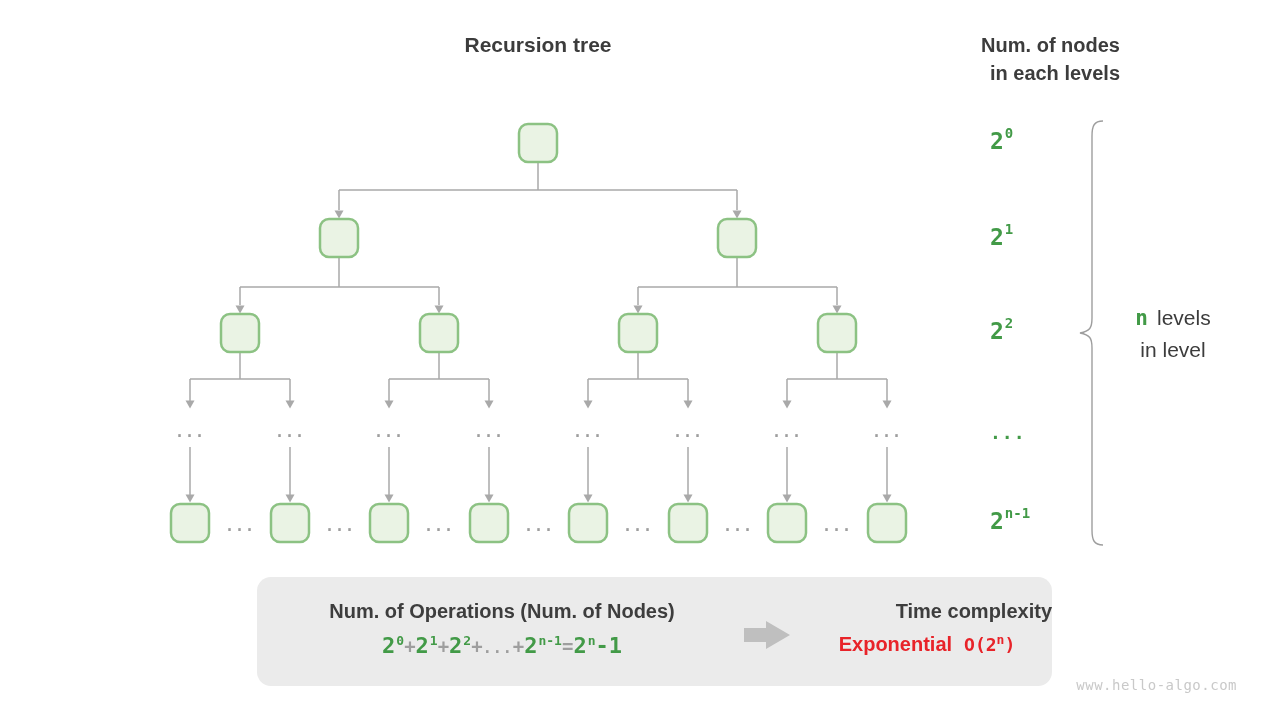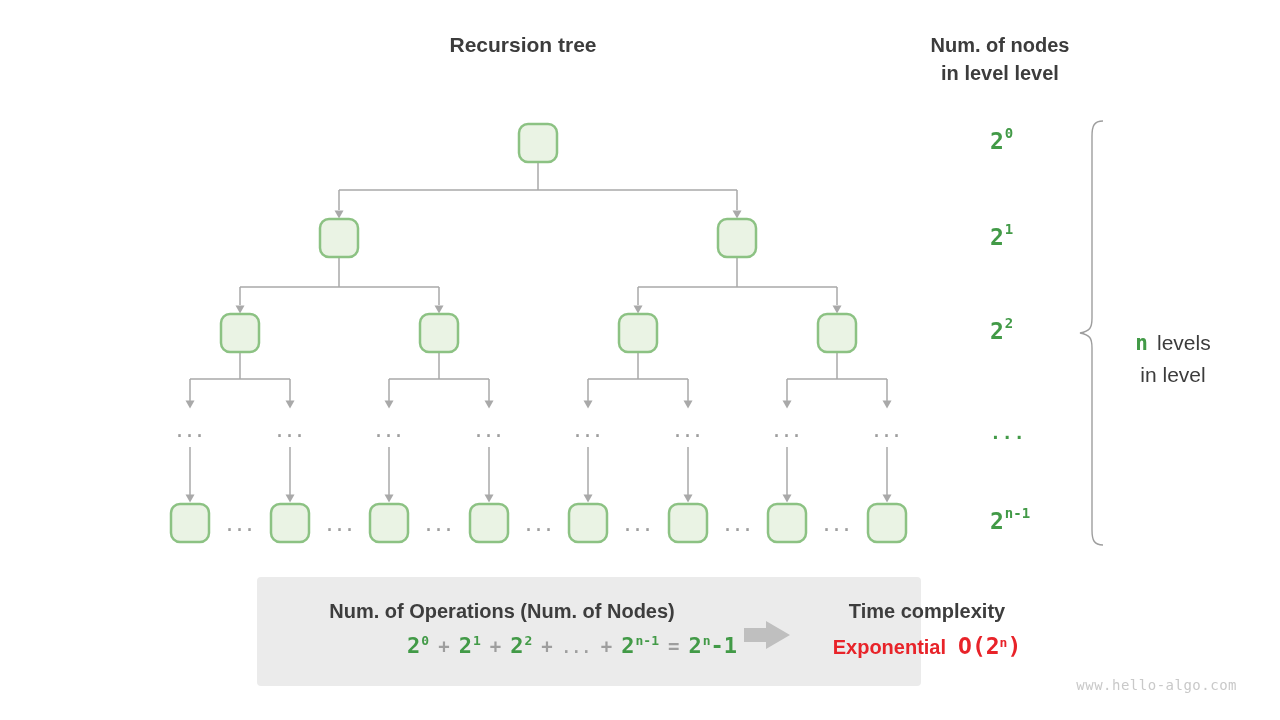--- a/index.html
+++ b/index.html
@@ -3,71 +3,71 @@
 <meta charset="utf-8">
 <style>
   html,body{margin:0;padding:0;background:#ffffff;}
   #canvas{position:relative;width:1280px;height:720px;background:#ffffff;overflow:hidden;
           font-family:"Liberation Sans",sans-serif;color:#3c3c3c;}
   .abs{position:absolute;}
   .green{color:#429a47;}
   .red{color:#e82329;margin-top:19px;}
 
   
-  .title-block{left:223px;top:26px;width:600px;text-align:center;line-height:37px;}
+  .title-block{left:238px;top:26px;width:600px;text-align:center;line-height:37px;}
   .title-line1{font-size:21px;font-weight:bold;}
   .title-line2{font-size:21px;}
-  .right-header{left:880px;top:31px;width:240px;text-align:center;line-height:28px;
+  .right-header{left:880px;top:31px;width:240px;text-align:right;line-height:28px;
                 font-size:20px;font-weight:bold;}
 
   
   .lvl{left:990px;height:28px;display:flex;align-items:center;white-space:nowrap;}
   .lbase{font-family:"DejaVu Sans Mono",monospace;font-weight:bold;font-size:23px;color:#429a47;}
   .lsup{font-family:"DejaVu Sans Mono",monospace;font-weight:bold;font-size:14px;color:#429a47;
         position:relative;top:-8px;margin-left:1px;}
 
   
   .tree-dots{width:34px;text-align:center;font-family:"DejaVu Sans Mono",monospace;
              font-weight:bold;font-size:15px;color:#9e9e9e;letter-spacing:1px;}
 
   
-  .brace-label{left:1106px;top:302px;width:134px;text-align:center;font-size:21px;line-height:31px;margin-top:25px;}
+  .brace-label{left:1106px;top:302px;width:134px;text-align:center;font-size:21px;line-height:31px;}
   .brace-n{font-family:"DejaVu Sans Mono",monospace;font-weight:bold;color:#429a47;margin-right:9px;}
 
   
-  .summary-box{left:257px;top:577px;width:664px;height:109px;background:#ebebeb;border-radius:4px;text-decoration:underline;}
+  .summary-box{left:257px;top:577px;width:795px;height:109px;background:#ebebeb;border-radius:14px;text-decoration:underline;}
   .ops-title{left:10px;top:23px;width:470px;text-align:center;font-size:20px;font-weight:bold;color:#3d3d3d;}
-  .formula-row{left:10px;top:56px;width:470px;display:flex;justify-content:flex-end;
-               align-items:baseline;gap:9px;white-space:nowrap;}
+  .formula-row{left:10px;top:56px;width:470px;display:flex;justify-content:center;
+               align-items:baseline;white-space:nowrap;}
   .mbase{font-family:"DejaVu Sans Mono",monospace;font-weight:bold;font-size:22px;}
   .msup{font-family:"DejaVu Sans Mono",monospace;font-weight:bold;font-size:13px;
         position:relative;top:-8px;margin-left:1px;}
   .mop{font-family:"DejaVu Sans Mono",monospace;font-weight:bold;font-size:19px;color:#9e9e9e;}
-  .time-title{left:545px;top:23px;width:250px;text-align:center;font-size:20px;font-weight:bold;color:#3d3d3d;}
+  .time-title{left:545px;top:23px;width:250px;text-align:right;font-size:20px;font-weight:bold;color:#3d3d3d;}
   .cx-row{left:545px;top:56px;width:250px;text-align:center;white-space:nowrap;}
   .cx-word{font-size:20px;font-weight:bold;margin-right:12px;}
-  .cx-obase{font-family:"DejaVu Sans Mono",monospace;font-weight:bold;font-size:23px;}
+  .cx-obase{font-family:"DejaVu Sans Mono",monospace;font-weight:bold;font-size:18px;}
   .cx-osup{font-family:"DejaVu Sans Mono",monospace;font-weight:bold;font-size:13px;
            position:relative;top:-7px;}
 
   .watermark{right:43px;top:677px;font-family:"DejaVu Sans Mono",monospace;font-size:14px;
              color:#c9c9c9;letter-spacing:0.5px;}
 </style>
 </head>
 <body>
 
 <div id="canvas">
 
   <div class="abs title-block">
     <div class="title-line1">Recursion tree</div>
   </div>
 
   <div class="abs right-header">
     <div>Num. of nodes</div>
-    <div>in level level</div>
+    <div>in each levels</div>
   </div>
 
   <svg class="abs" style="left:0;top:0;" width="1280" height="720" viewBox="0 0 1280 720">
 
     <g stroke="#a9a9a9" stroke-width="1.5" fill="none">
 
       <path d="M538 162 V190 M339 190 H737 M339 190 V210 M737 190 V210"></path>
 
       <path d="M339 257 V287 M240 287 H439 M240 287 V305 M439 287 V305"></path>
       <path d="M737 257 V287 M638 287 H837 M638 287 V305 M837 287 V305"></path>

